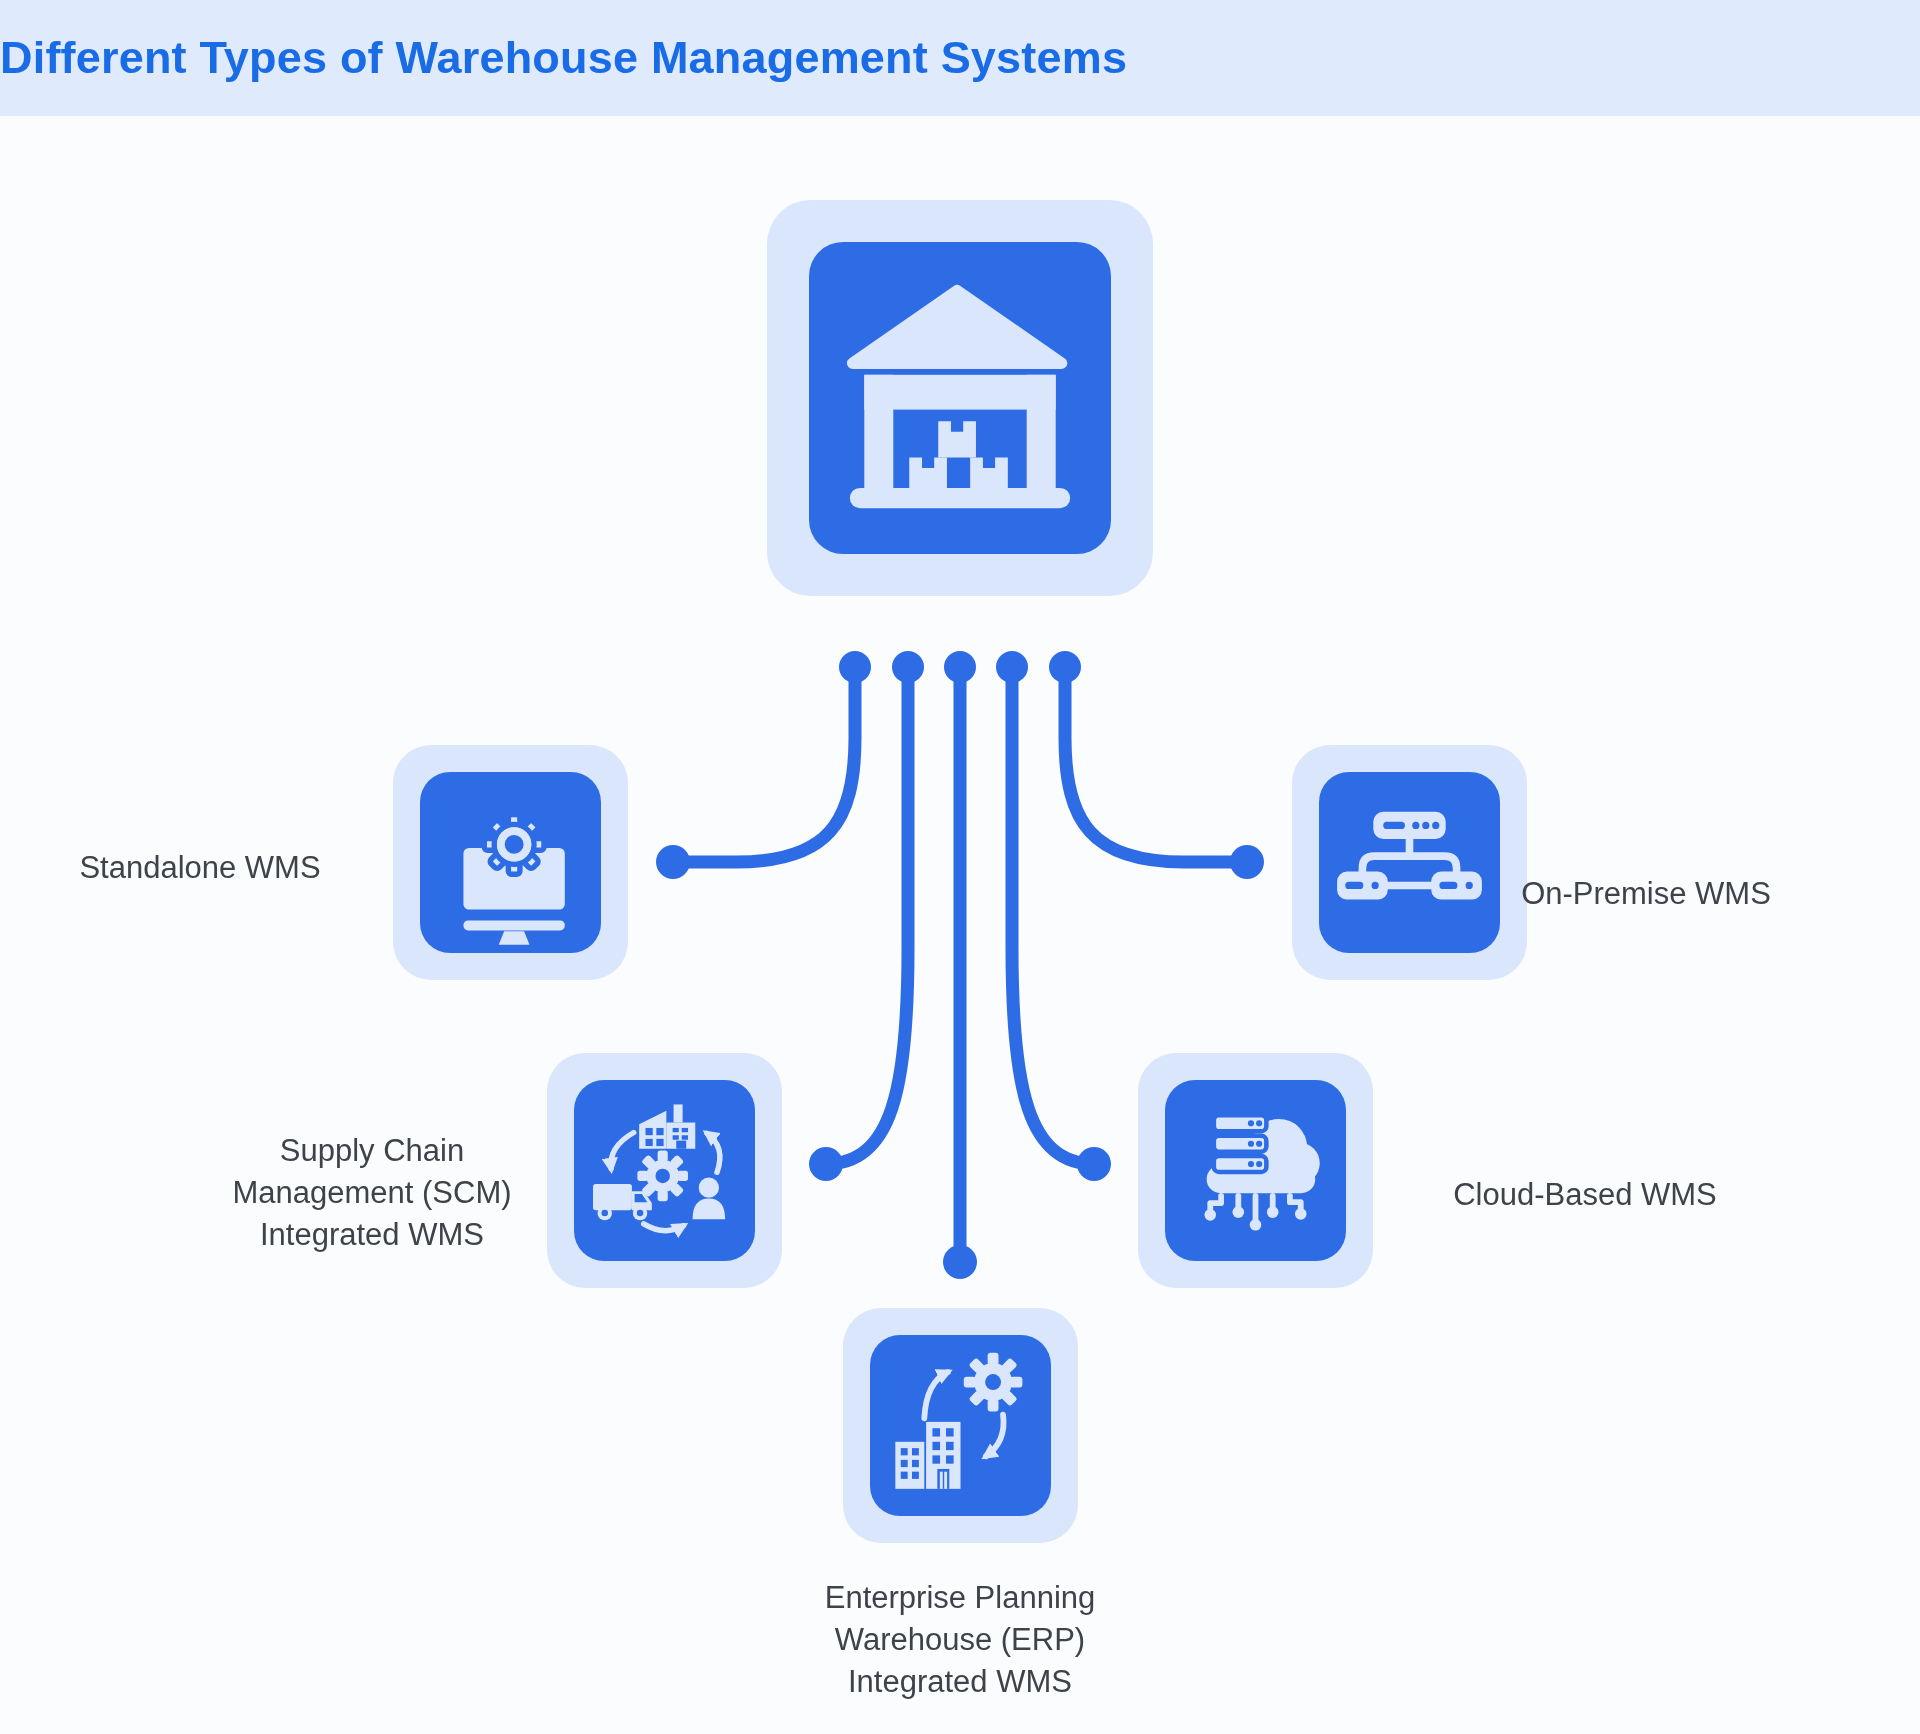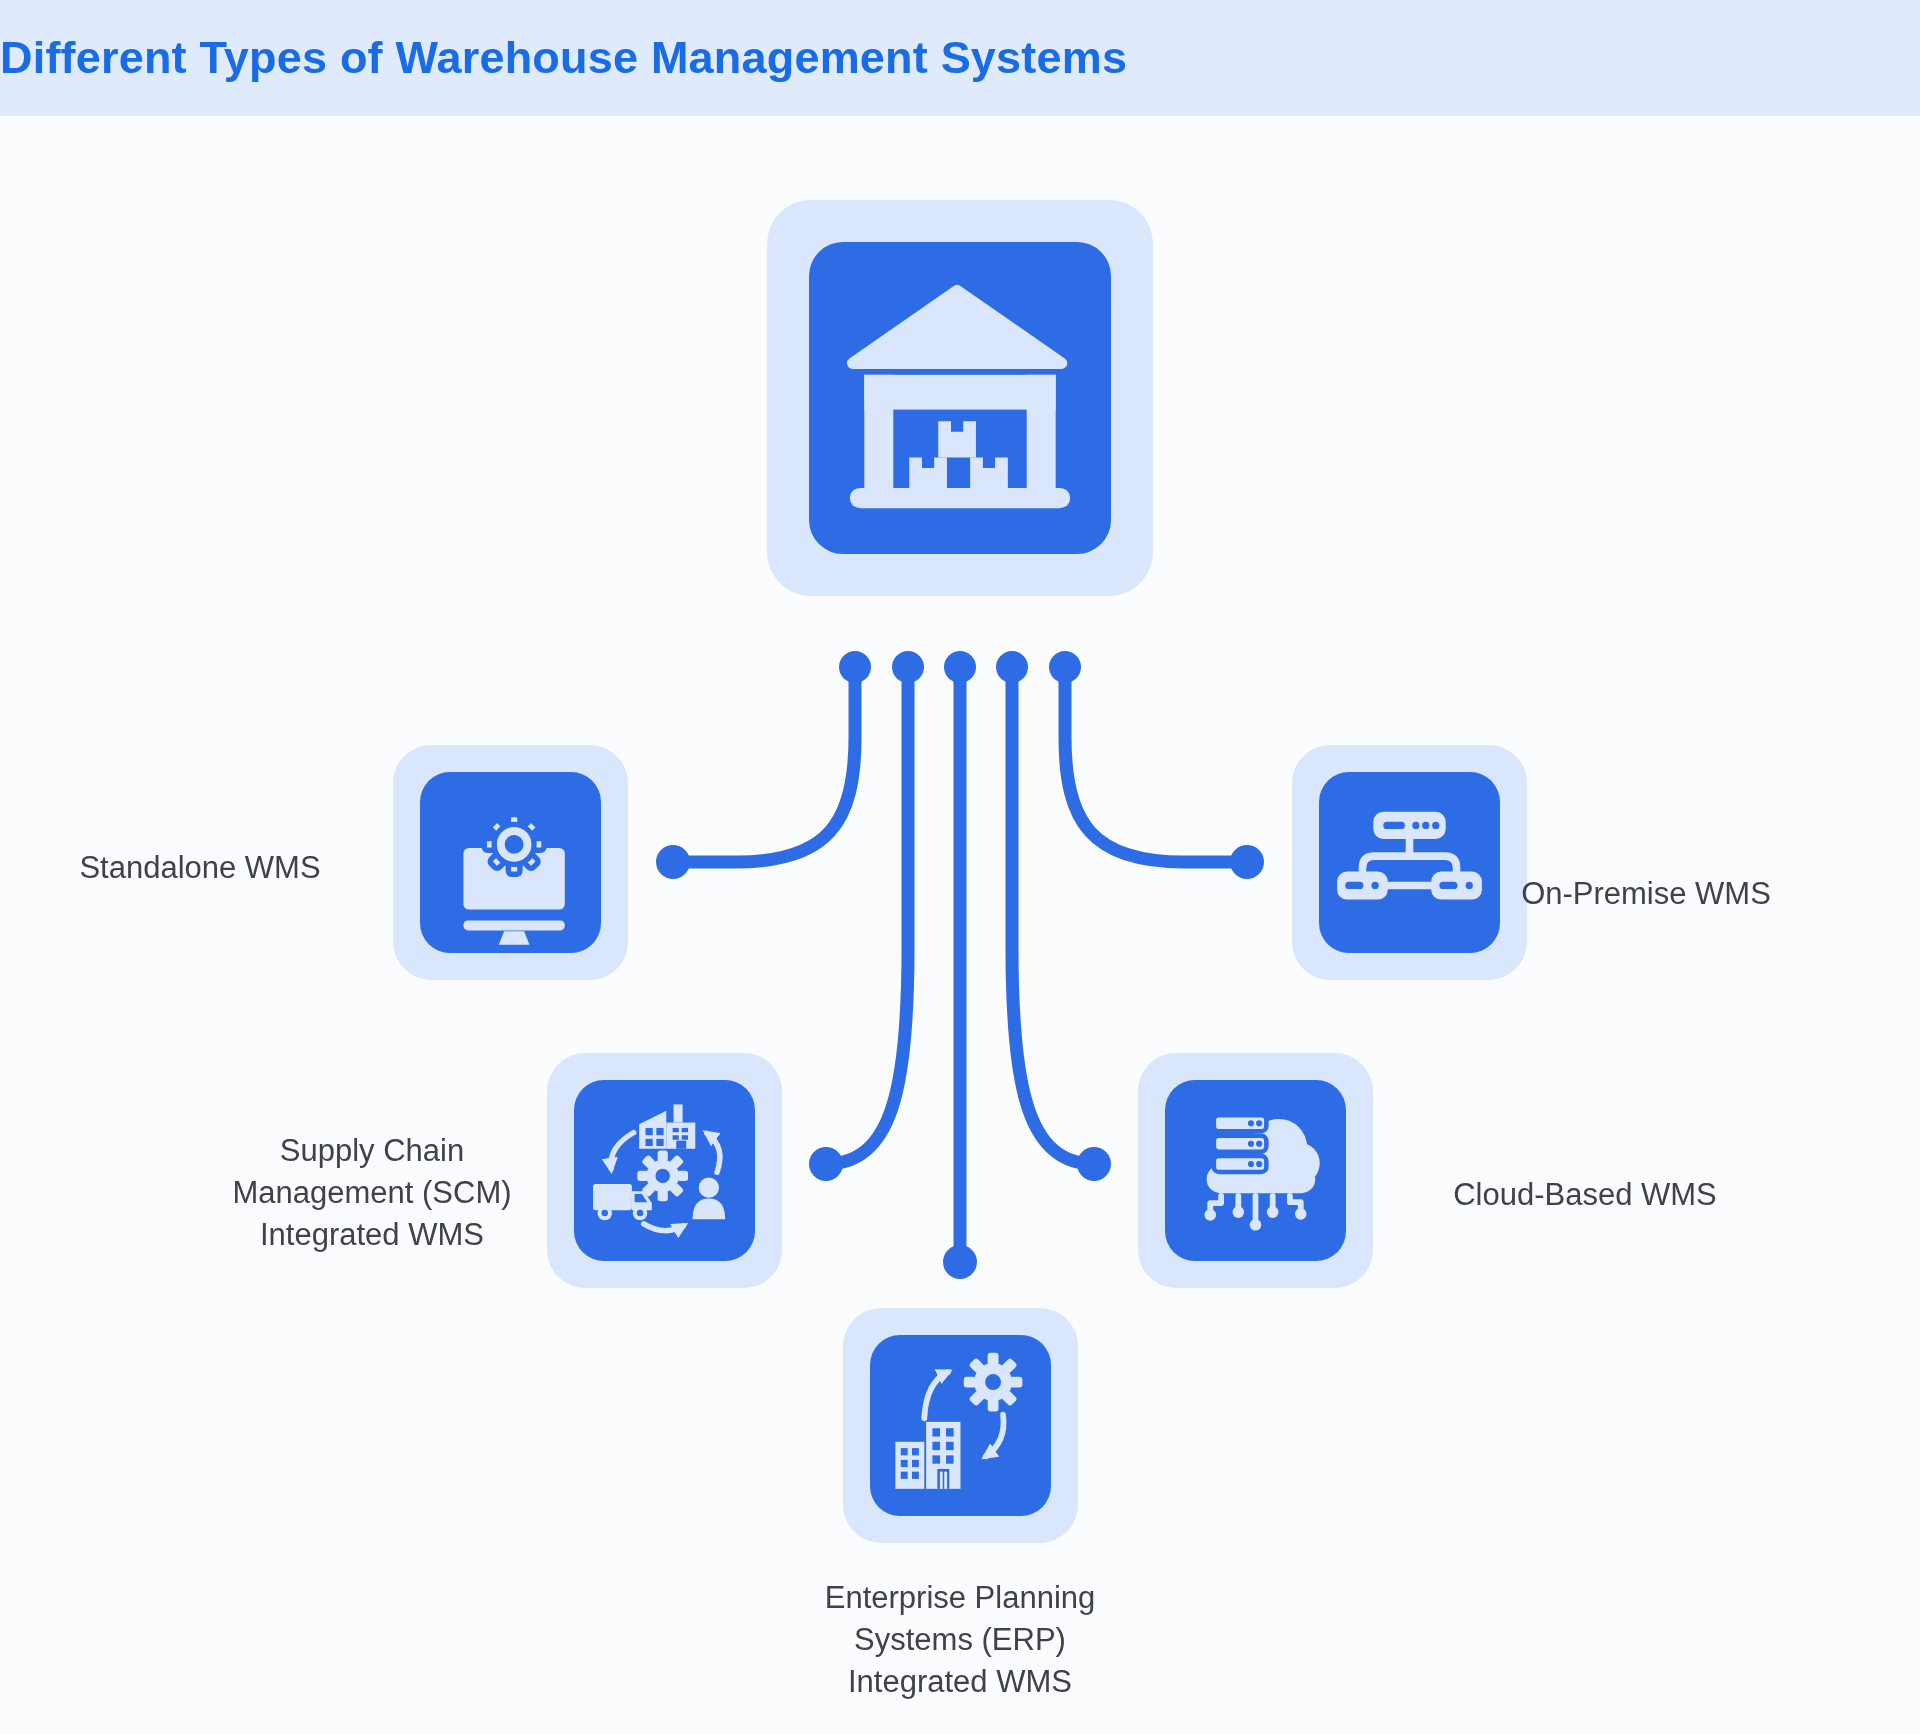--- a/index.html
+++ b/index.html
@@ -290,17 +290,17 @@
     <div>Management (SCM)</div>
     <div>Integrated WMS</div>
   </div>
 
   <div class="label" style="left:1405px;top:1174px;width:360px;">
     <div>Cloud-Based WMS</div>
   </div>
 
   <div class="label" style="left:740px;top:1577px;width:440px;">
     <div>Enterprise Planning</div>
-    <div>Systems (ERP)</div>
+    <div>Warehouse (ERP)</div>
     <div>Integrated WMS</div>
   </div>
 
 </div>
 
 </body></html>

